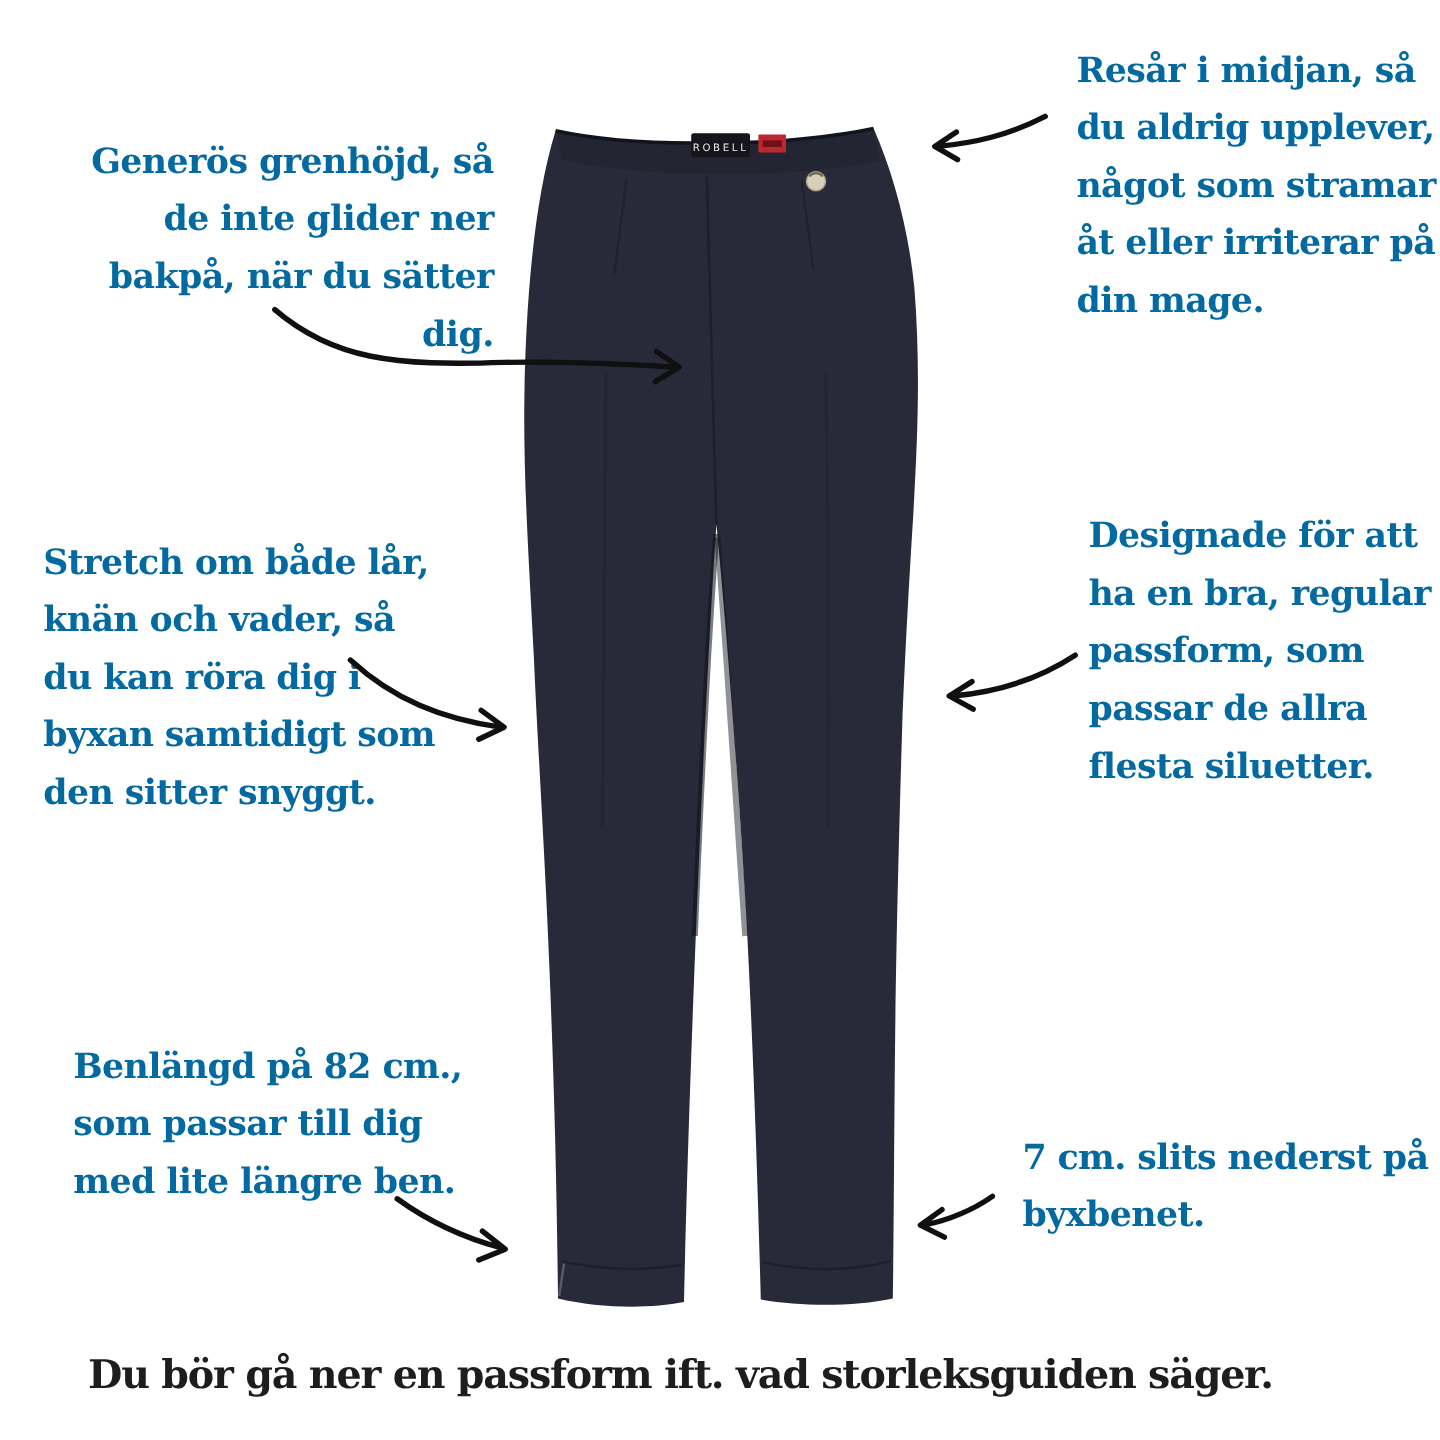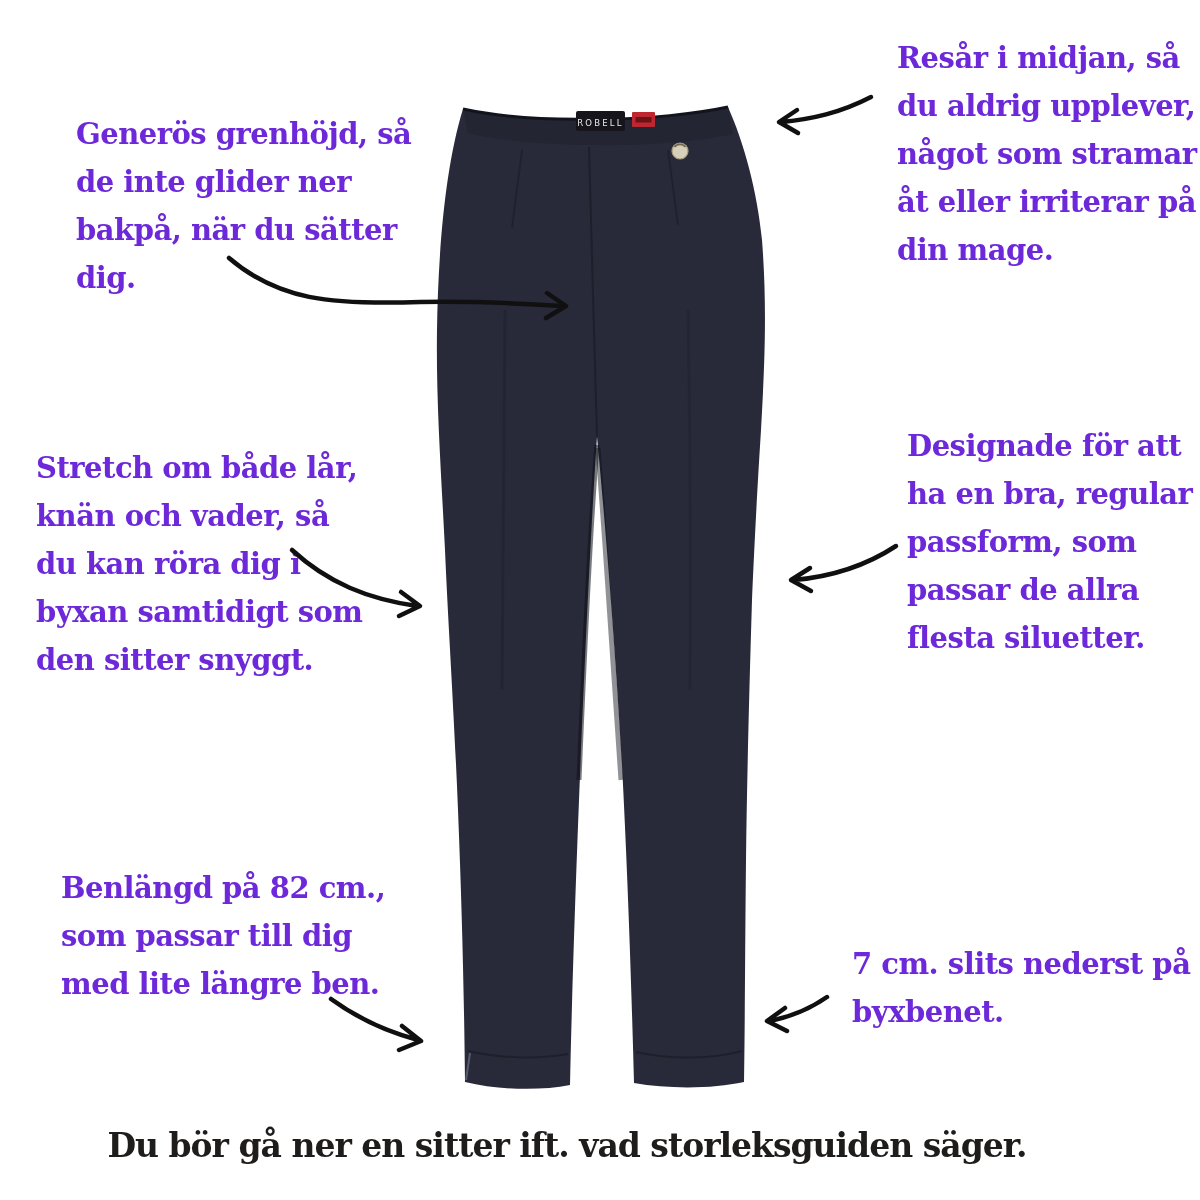--- a/index.html
+++ b/index.html
@@ -5,21 +5,21 @@
   html,body{margin:0;padding:0;}
   .canvas{
     position:relative;
     width:1200px;height:1200px;
     background:#ffffff;
     overflow:hidden;
     font-family:"DejaVu Serif","Liberation Serif",serif;
   }
   .ann{
     position:absolute;
-    color:#6d28d9;
+    color:#0369a1;
     font-weight:700;
     font-size:29px;
     line-height:48px;
     letter-spacing:-0.5px;
     white-space:pre-line;
   }
   .footer-note{
     position:absolute;
     left:0; top:1126px;
     width:1134px;
@@ -36,21 +36,21 @@
     font-size:8.5px;
     letter-spacing:2.2px;
     fill:#e8e8e8;
   }
 </style>
 </head>
 <body>
 
 <div class="canvas">
 
-  <div class="ann" style="left:76px;top:110px;">Generös grenhöjd, så
+  <div class="ann" style="left:76px;top:110px;text-align:right;">Generös grenhöjd, så
 de inte glider ner
 bakpå, när du sätter
 dig.</div>
 
   <div class="ann" style="left:897px;top:34px;">Resår i midjan, så
 du aldrig upplever,
 något som stramar
 åt eller irriterar på
 din mage.</div>
 
@@ -66,21 +66,21 @@
 byxan samtidigt som
 den sitter snyggt.</div>
 
   <div class="ann" style="left:61px;top:864px;">Benlängd på 82 cm.,
 som passar till dig
 med lite längre ben.</div>
 
   <div class="ann" style="left:852px;top:940px;">7 cm. slits nederst på
 byxbenet.</div>
 
-  <div class="footer-note">Du bör gå ner en sitter ift. vad storleksguiden säger.</div>
+  <div class="footer-note">Du bör gå ner en passform ift. vad storleksguiden säger.</div>
 
   <svg class="scene" width="1200" height="1200" viewBox="0 0 1200 1200">
 
     <g>
       <path d="M 463,109
                C 500,117 548,120 596,119
                C 644,120 700,113 728,107
                C 744,143 757,190 762,240
                C 767,305 765,360 761,430
                C 756,510 754,555 752,600

